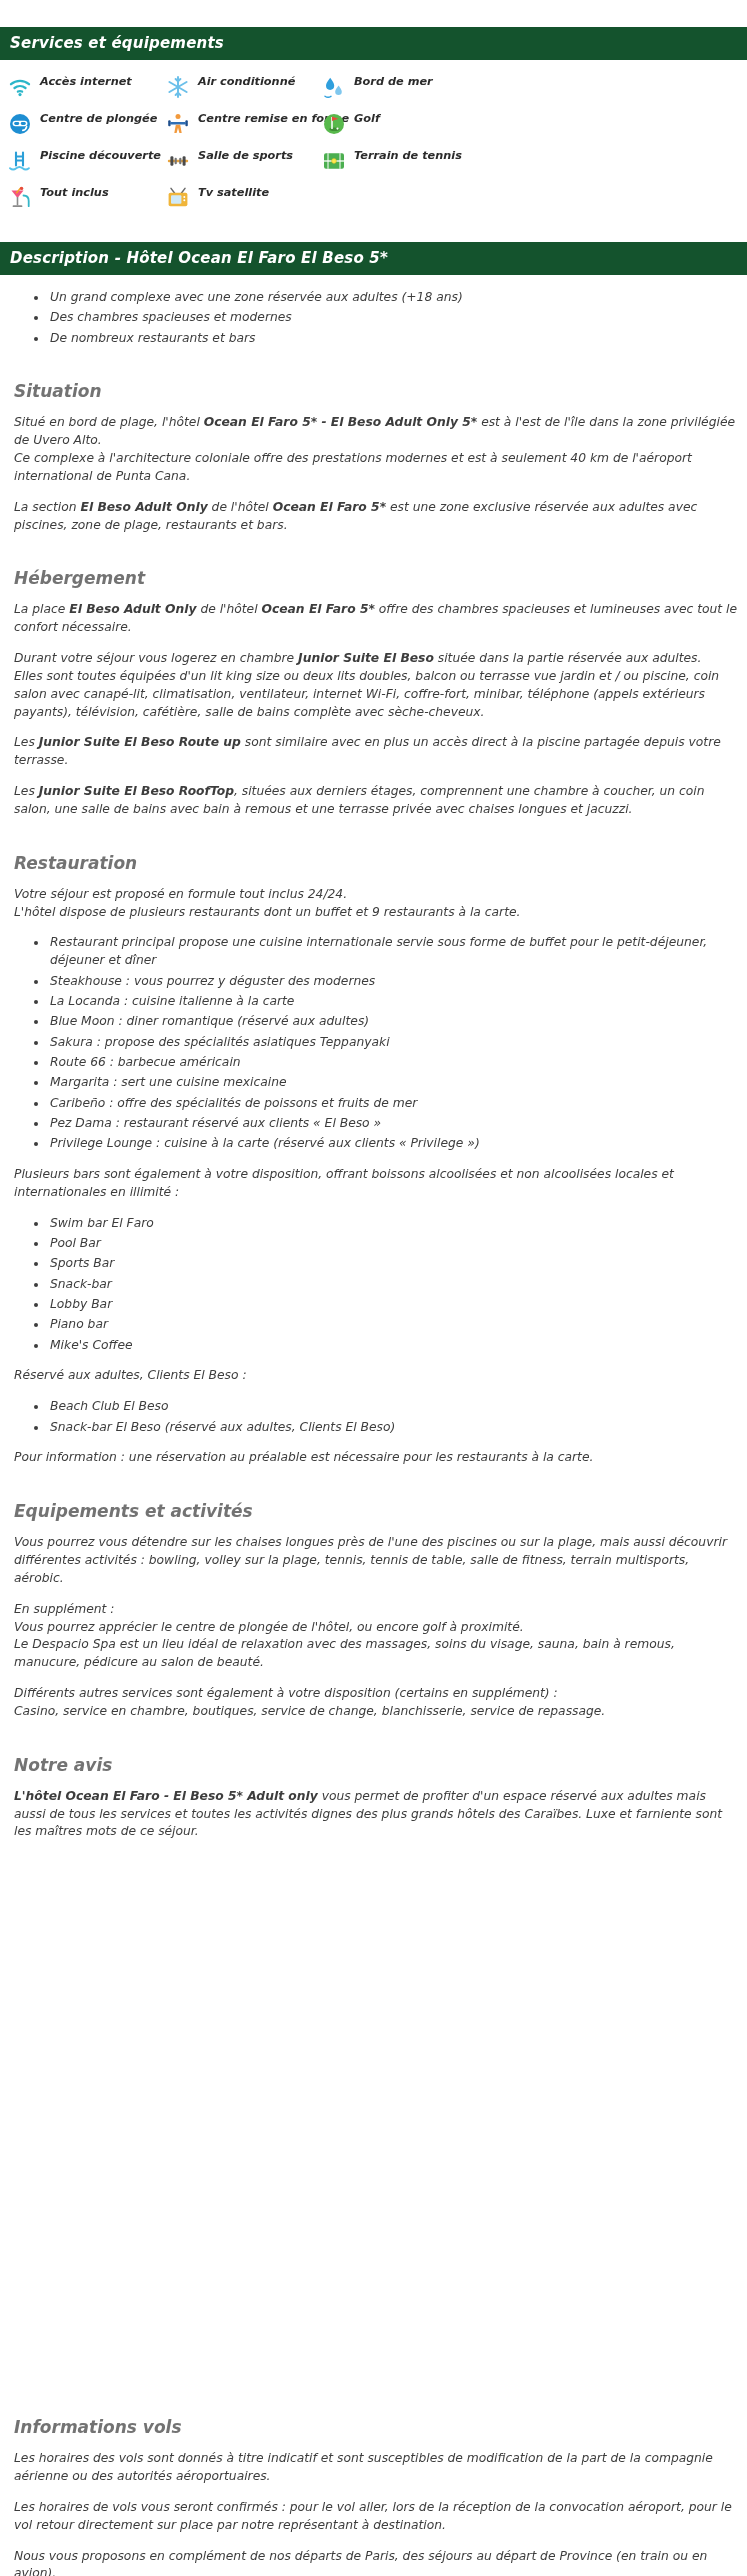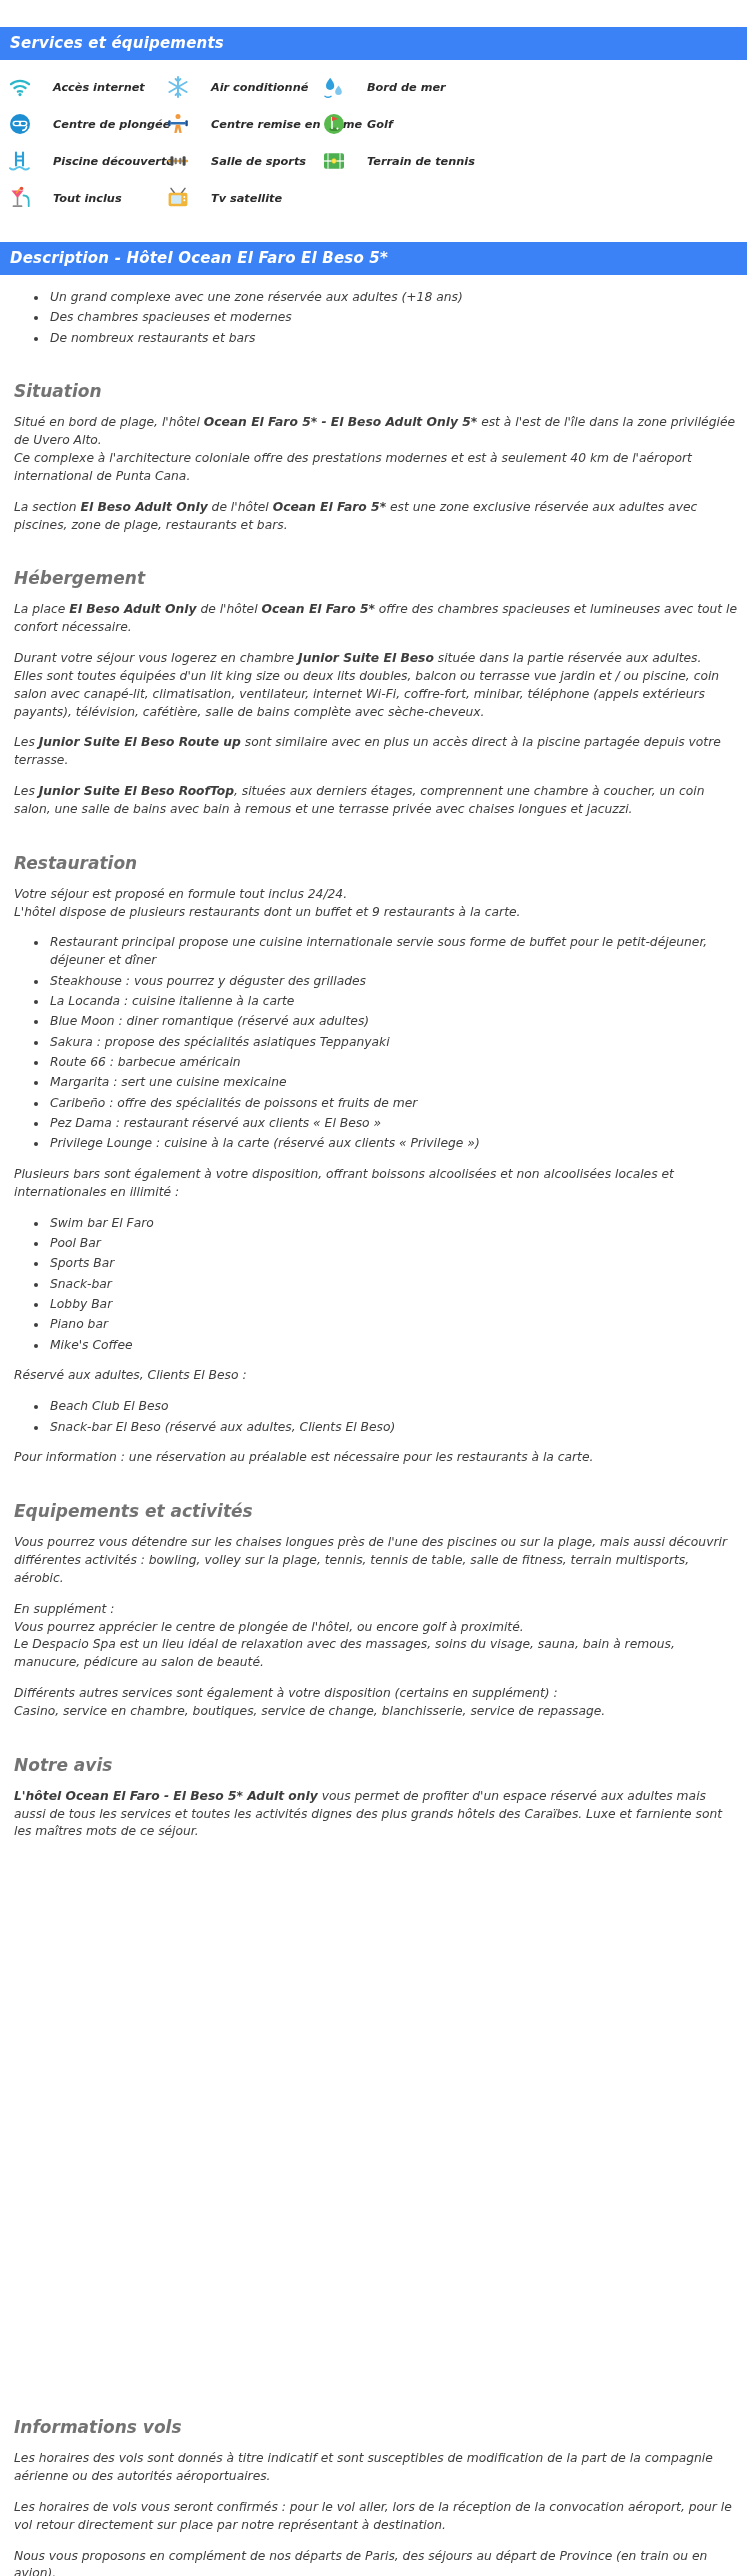--- a/index.html
+++ b/index.html
@@ -10,40 +10,40 @@
   }
   body {
     height: 2576px;
     overflow: hidden;
     font-family: "DejaVu Sans", "Liberation Sans", sans-serif;
     font-style: italic;
     color: #3d3d3d;
     position: relative;
   }
   .banner {
-    background: #3b82f6;
+    background: #14532d;
     color: #ffffff;
     font-weight: 700;
     font-size: 15px;
     padding: 7px 10px 8px 10px;
     letter-spacing: 0.2px;
   }
   .banner-services { margin-top: 27px; }
   .banner-description { margin-top: 22px; }
 
   .services-grid {
     display: grid;
     grid-template-columns: 158px 156px auto;
     row-gap: 13px;
     padding: 15px 0 10px 8px;
   }
   .service {
     display: flex;
-    align-items: center;
-    gap: 21px;
+    align-items: flex-start;
+    gap: 8px;
     font-weight: 700;
     font-size: 11.3px;
     color: #2c2c2c;
     white-space: nowrap;
   }
   .service .icon { width: 24px; height: 24px; flex: none; display: inline-flex; }
   .service .icon svg { width: 24px; height: 24px; }
 
   .content { padding: 0 8px 0 14px; }
 
@@ -258,21 +258,21 @@
     <p class="para"><span>Les </span><span class="b">Junior Suite El Beso Route up</span><span> sont similaire avec en plus un accès direct à la piscine partagée depuis votre terrasse.</span></p>
     <p class="para"><span>Les </span><span class="b">Junior Suite El Beso RoofTop</span><span>, situées aux derniers étages, comprennent une chambre à coucher, un coin salon, une salle de bains avec bain à remous et une terrasse privée avec chaises longues et jacuzzi.</span></p>
   </section>
 
   <section class="content">
     <h2 class="section-heading">Restauration</h2>
     <p class="para">Votre séjour est proposé en formule tout inclus 24/24.
 L'hôtel dispose de plusieurs restaurants dont un buffet et 9 restaurants à la carte.</p>
     <ul class="dot-list">
         <li>Restaurant principal propose une cuisine internationale servie sous forme de buffet pour le petit-déjeuner, déjeuner et dîner</li>
-        <li>Steakhouse : vous pourrez y déguster des grillades</li>
+        <li>Steakhouse : vous pourrez y déguster des modernes</li>
         <li>La Locanda : cuisine italienne à la carte</li>
         <li>Blue Moon : diner romantique (réservé aux adultes)</li>
         <li>Sakura : propose des spécialités asiatiques Teppanyaki</li>
         <li>Route 66 : barbecue américain</li>
         <li>Margarita : sert une cuisine mexicaine</li>
         <li>Caribeño : offre des spécialités de poissons et fruits de mer</li>
         <li>Pez Dama : restaurant réservé aux clients « El Beso »</li>
         <li>Privilege Lounge : cuisine à la carte (réservé aux clients « Privilege »)</li>
       </ul>
     <p class="para">Plusieurs bars sont également à votre disposition, offrant boissons alcoolisées et non alcoolisées locales et internationales en illimité :</p>

